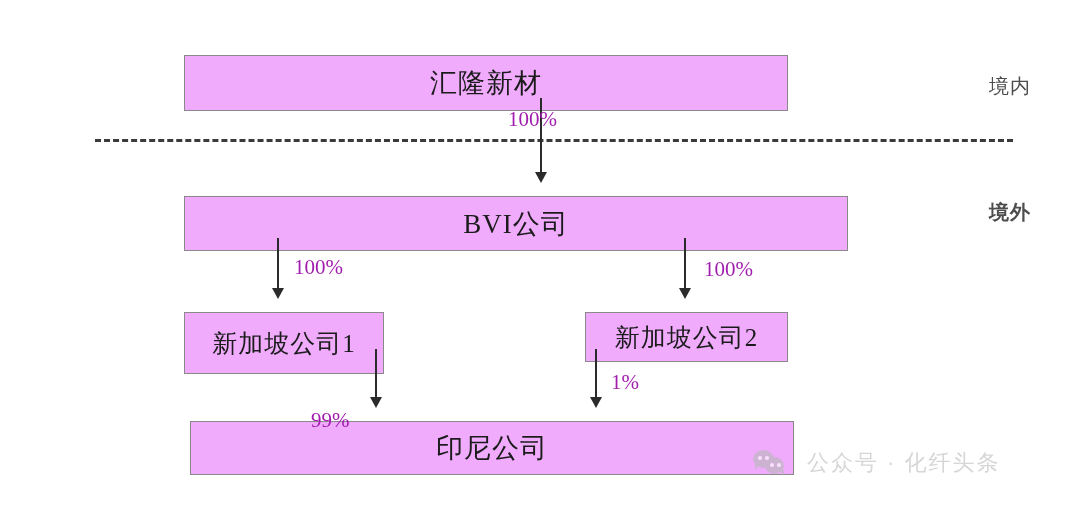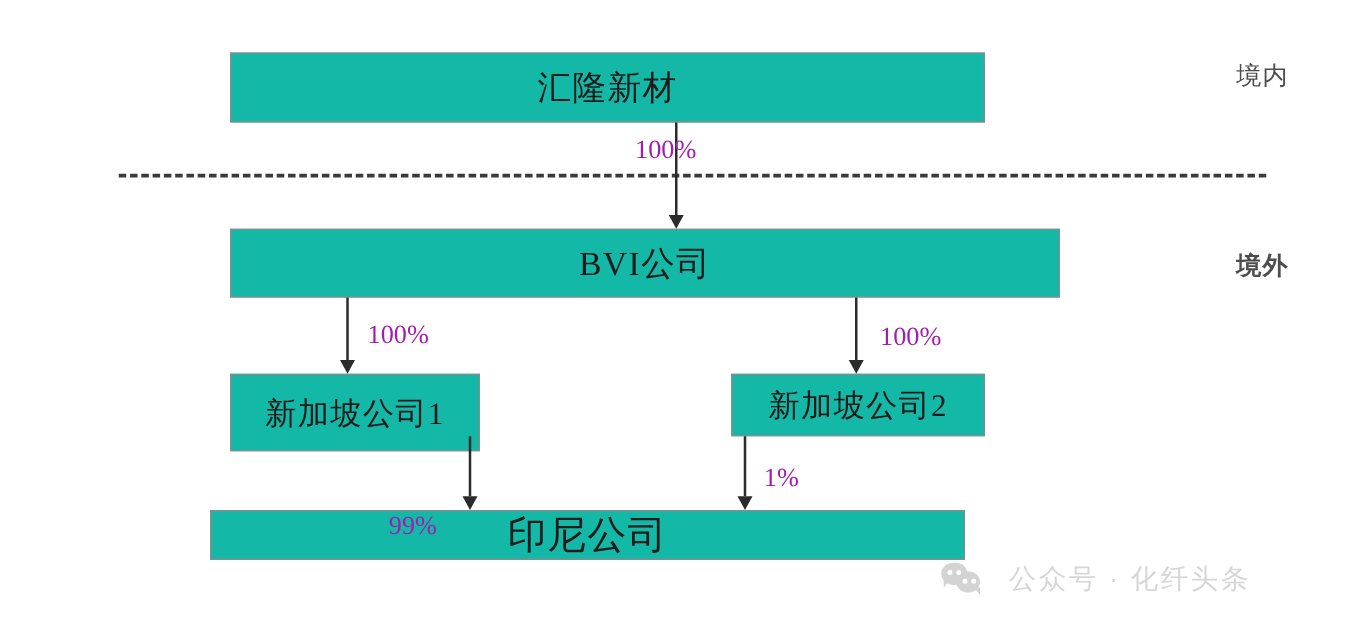--- a/index.html
+++ b/index.html
@@ -16,34 +16,35 @@
     height: 509px;
     background: #ffffff;
     overflow: hidden;
   }
 
   
   .node {
     position: absolute;
     box-sizing: border-box;
     border: 1.5px solid #8a8a8a;
-    background: #14b8a6;
+    background: #f0abfc;
     display: flex;
     align-items: center;
     justify-content: center;
     color: #1b1b1b;
     font-family: "Liberation Serif", "DejaVu Serif", serif;
     letter-spacing: 1px;
     white-space: nowrap;
+    margin-top: 13px;
   }
   .node-top     { left: 184px; top: 42px;  width: 604px; height: 56px;  font-size: 27px; }
   .node-bvi     { left: 184px; top: 183px; width: 664px; height: 55px;  font-size: 27px; }
   .node-sg1     { left: 184px; top: 299px; width: 200px; height: 62px;  font-size: 25px; }
   .node-sg2     { left: 585px; top: 299px; width: 203px; height: 50px;  font-size: 25px; }
-  .node-bottom  { left: 168px; top: 408px; width: 604px; height: 40px;  font-size: 31px; }
+  .node-bottom  { left: 190px; top: 408px; width: 604px; height: 54px;  font-size: 27px; }
 
   
   .vline {
     position: absolute;
     width: 0;
     border-left: 2px solid #2b2b2b;
   }
   .arrowhead {
     position: absolute;
     width: 0;
@@ -99,21 +100,21 @@
 
   
   .region-label {
     position: absolute;
     font-family: "Liberation Serif", "DejaVu Serif", serif;
     font-size: 20px;
     color: #4d4d4d;
     letter-spacing: 1px;
     white-space: nowrap;
   }
-  .region-domestic { left: 989px; top: 47px; }
+  .region-domestic { left: 989px; top: 73px; }
   .region-overseas { left: 989px; top: 199px; font-weight: bold; }
 
   
   .watermark {
     position: absolute;
     left: 753px;
     top: 448px;
     display: flex;
     align-items: center;
     gap: 20px;

